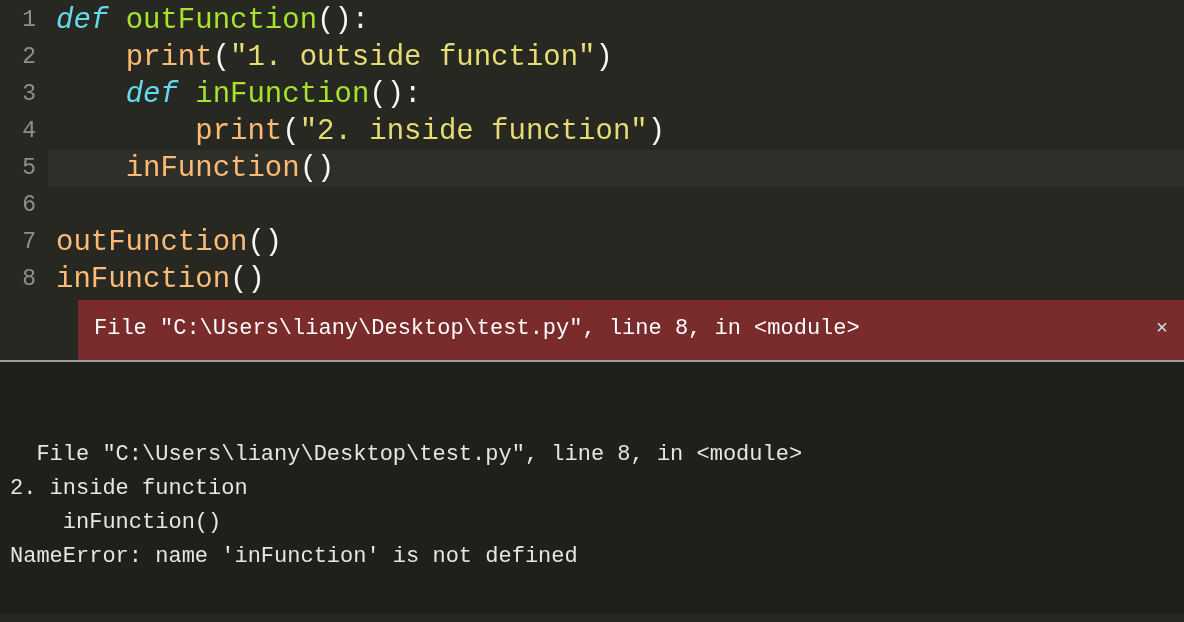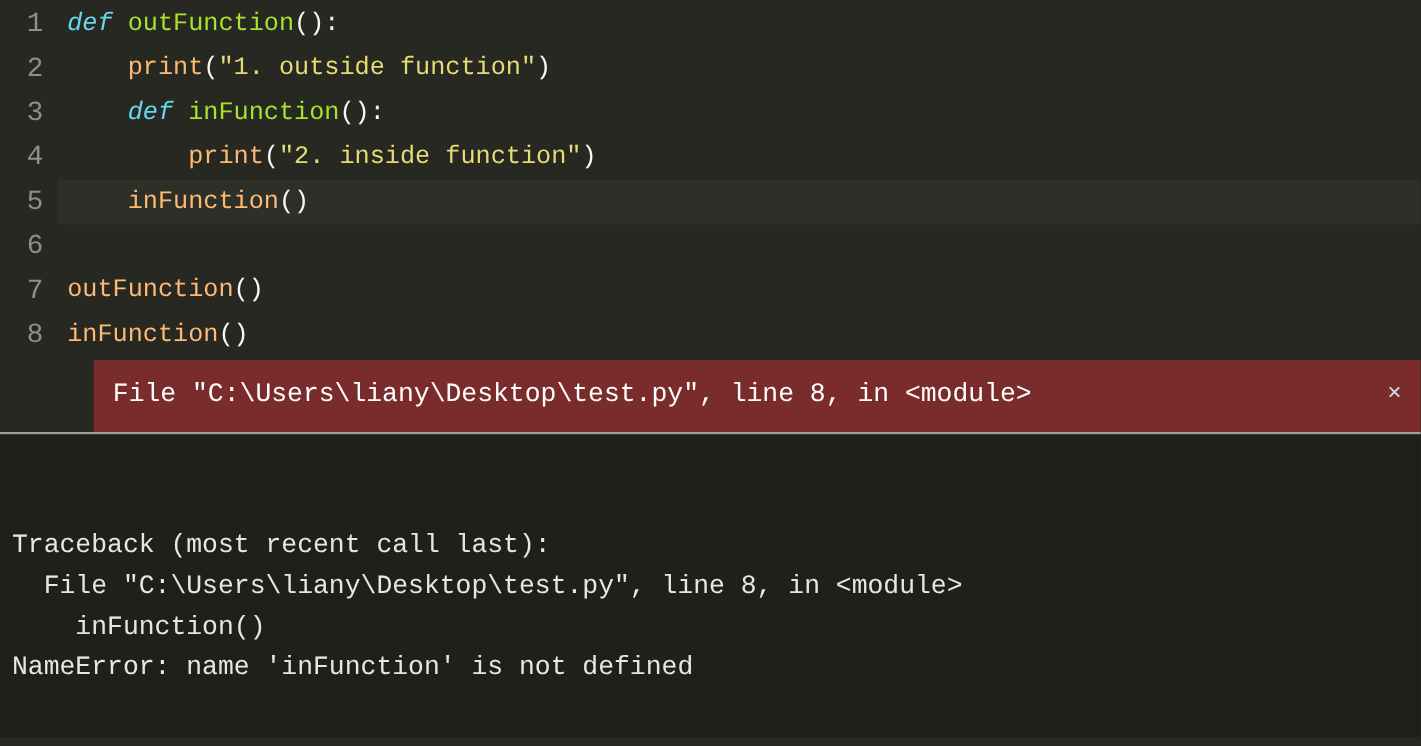--- a/index.html
+++ b/index.html
@@ -22,21 +22,21 @@
     text-align: right;
     padding: 2px 12px 2px 8px;
     font-size: 23px;
     line-height: 37px;
     user-select: none;
     width: 48px;
   }
   .gutter .ln { display:block; }
   .code {
     padding: 2px 0 2px 8px;
-    font-size: 21px;
+    font-size: 29px;
     line-height: 37px;
     white-space: pre;
     flex: 1;
     position: relative;
   }
   .line-highlight {
     position: absolute;
     left: 0;
     right: 0;
     height: 37px;
@@ -104,14 +104,14 @@
 </div>
 
 <div class="error-banner">
   <span>File "C:\Users\liany\Desktop\test.py", line 8, in &lt;module&gt;</span>
   <span class="close">×</span>
 </div>
 
 <div class="divider"></div>
 
 <div class="console" id="console">
-  <div>Traceback (most recent call last):</div><div>  File "C:\Users\liany\Desktop\test.py", line 8, in &lt;module&gt;</div><div>    inFunction()</div><div>NameError: name 'inFunction' is not defined</div>
+  <div>  File "C:\Users\liany\Desktop\test.py", line 8, in &lt;module&gt;</div><div>2. inside function</div><div>    inFunction()</div><div>NameError: name 'inFunction' is not defined</div>
 </div>
 
 </body></html>

